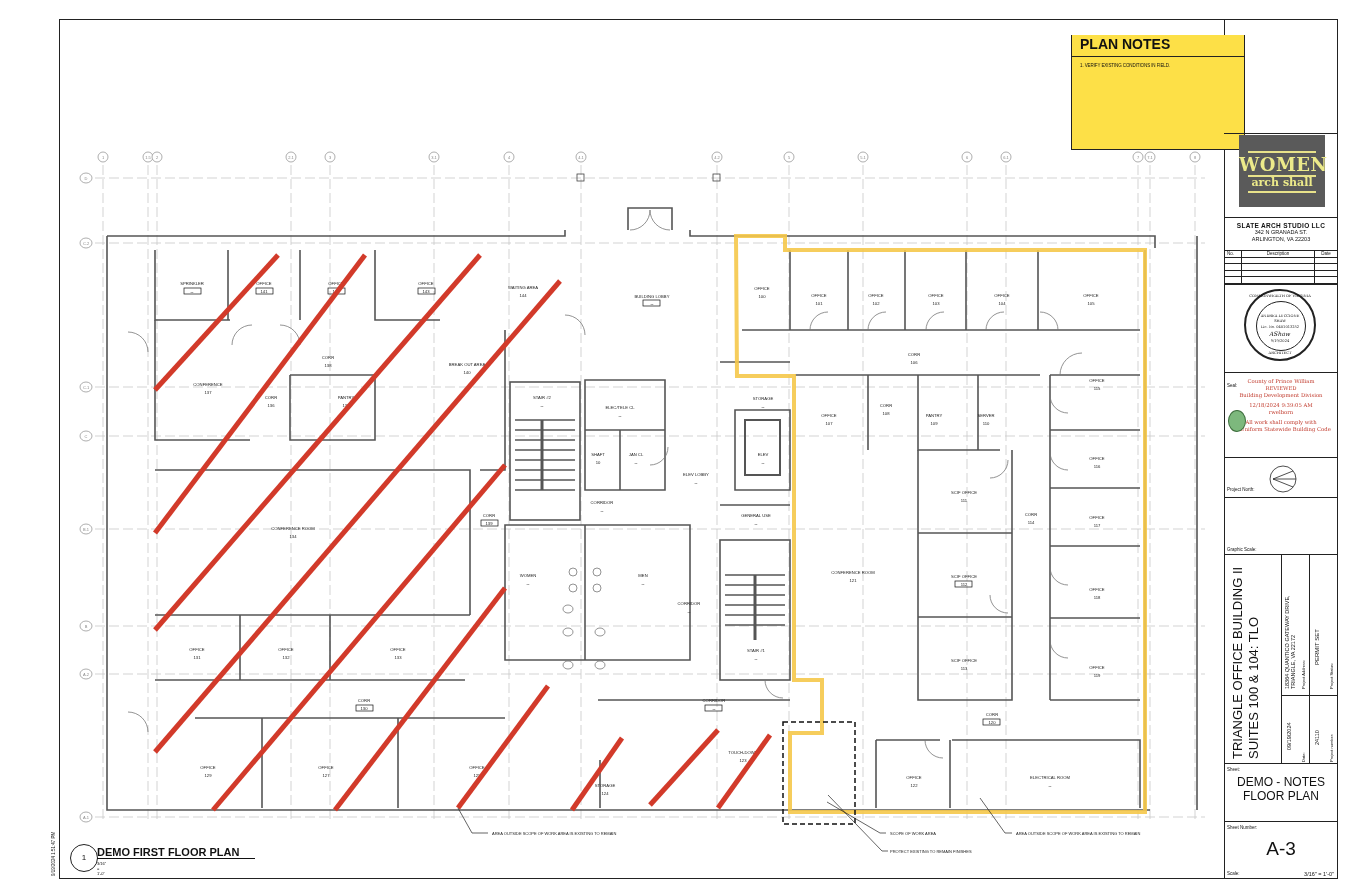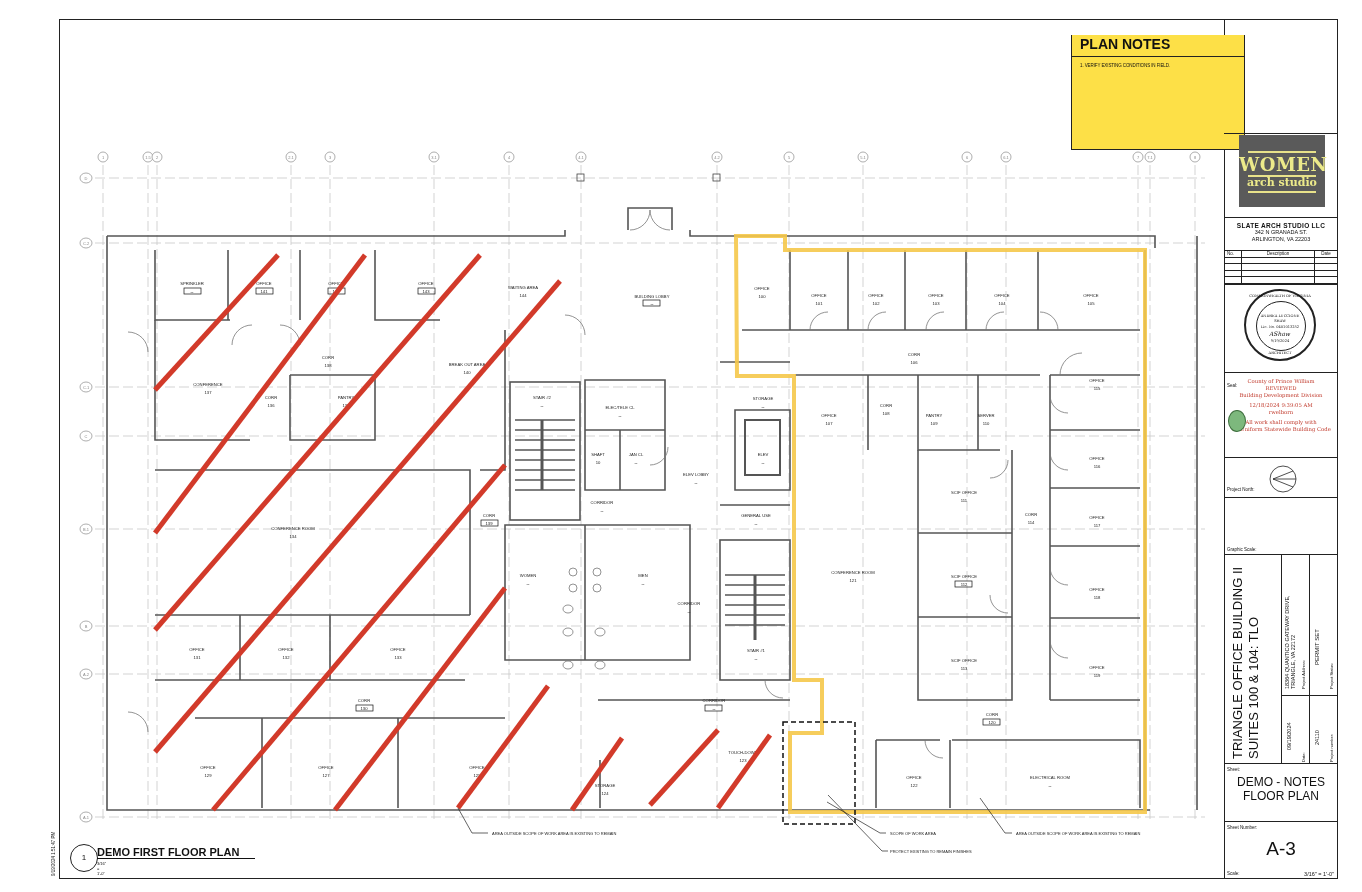--- a/index.html
+++ b/index.html
@@ -522,21 +522,21 @@
 <div class="notes">
   <div class="notes-title">PLAN NOTES</div>
   <div class="notes-body">1. VERIFY EXISTING CONDITIONS IN FIELD.</div>
 </div>
 <div style="position:absolute;left:1224px;top:19px;width:114px;height:115px;border-bottom:1.5px solid #222;box-sizing:border-box;"></div>
 
 <div class="logo">
   <div class="bar" style="top:16px;"></div>
   <div class="l1">WOMEN</div>
   <div class="bar" style="top:40px;"></div>
-  <div class="l2">arch studio</div>
+  <div class="l2">arch shall</div>
   <div class="bar" style="top:56px;"></div>
 </div>
 
 <div class="firm">
   <div class="n">SLATE ARCH STUDIO LLC</div>
   <div class="a">342 N GRANADA ST.</div>
   <div class="a">ARLINGTON, VA 22203</div>
 </div>
 
 <table class="rev">

